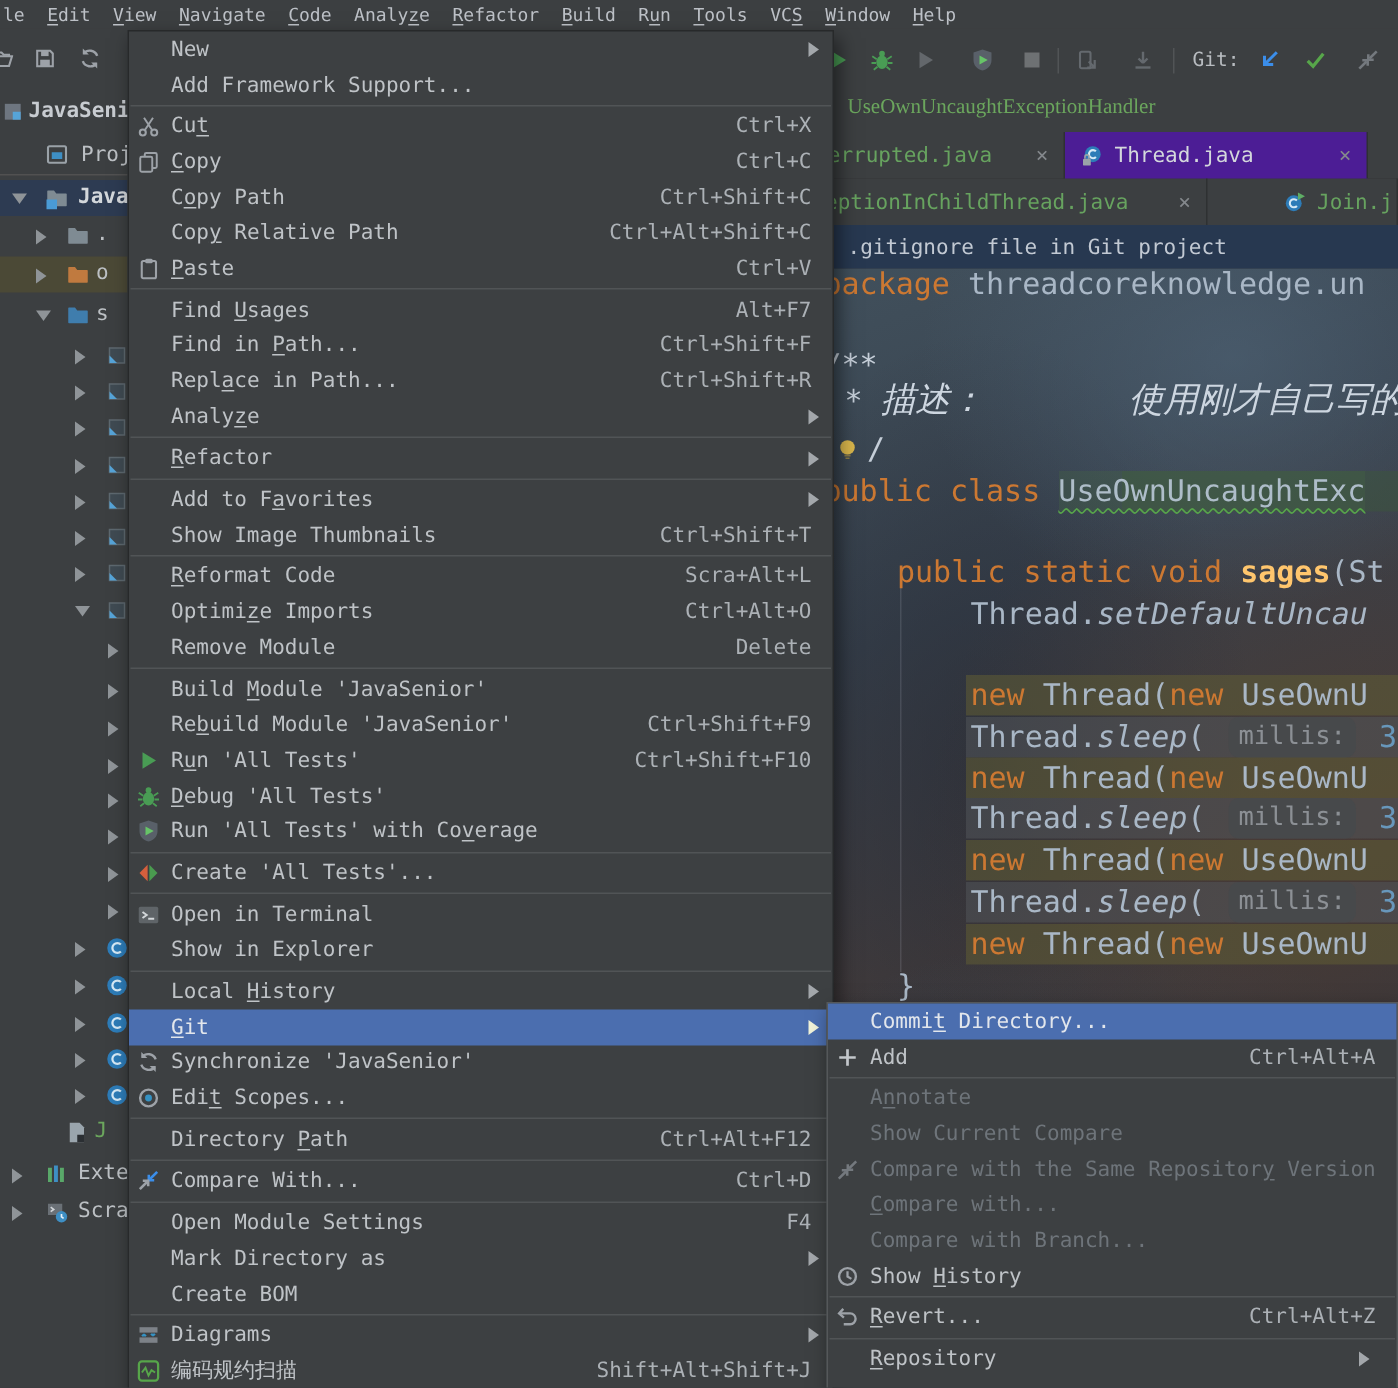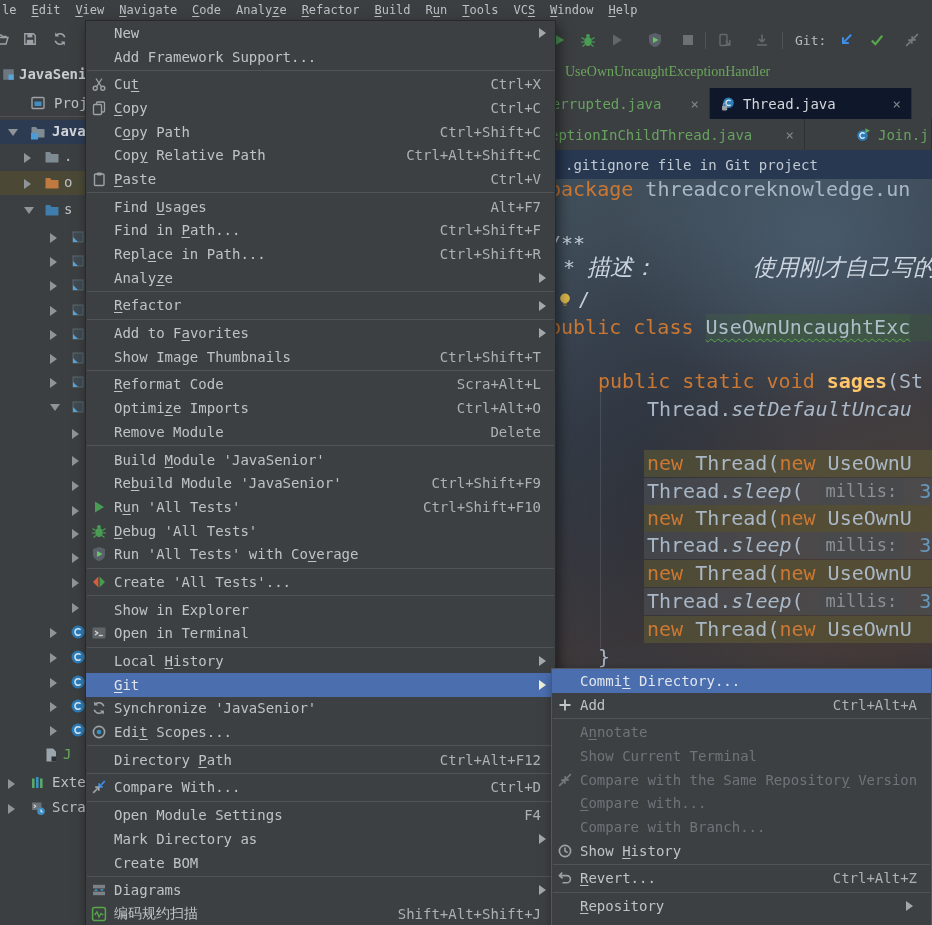--- a/index.html
+++ b/index.html
@@ -48,21 +48,21 @@
 
   
   .editor{position:absolute;inset:0;z-index:2;pointer-events:none;}
   .tabrow{position:absolute;left:538px;right:0;height:31px;background:#3c3f41;border-bottom:1px solid #2e3132;}
   .tabrow.r1{top:88px;} .tabrow.r2{top:119px;}
   .tab{position:absolute;height:31px;display:flex;align-items:center;padding:0 10px;
        font-size:14px;color:#9da2a8;box-sizing:border-box;border-right:1px solid #2e3132;}
   .tab .icon{margin-right:7px;}
   .tab-label{white-space:pre;}
   .tab.greenlbl .tab-label{color:#67a35f;}
-  .tab.active{background:#0f172a;}
+  .tab.active{background:#4c1d95;}
   .tab.active .tab-label{color:#d4d8dc;}
   .tab-close{margin-left:auto;padding-left:14px;color:#84888c;font-size:14px;}
   .banner{position:absolute;top:150px;left:538px;right:0;height:29px;background:#273850;
           display:flex;align-items:center;padding-left:27px;font-size:14px;color:#c2c9d3;}
   .code-bg{position:absolute;top:179px;left:538px;right:0;bottom:0;
     background:
       radial-gradient(ellipse 320px 260px at 72% 8%, rgba(82,104,124,0.55), transparent 65%),
       radial-gradient(ellipse 420px 520px at 88% 55%, rgba(74,56,48,0.6), transparent 65%),
       radial-gradient(ellipse 500px 380px at 50% 90%, rgba(96,116,128,0.35), transparent 60%),
       radial-gradient(ellipse 260px 420px at 30% 45%, rgba(40,44,54,0.7), transparent 70%),
@@ -726,34 +726,34 @@
             <svg viewBox="0 0 16 16" width="16" height="16">
               <path d="M7.4 2.5 L2 8 L7.4 13.5 Z" fill="#d55f3d"></path>
               <path d="M8.6 2.5 L14 8 L8.6 13.5 Z" fill="#4a9b4f"></path>
             </svg>
           </span>
         </span>
         <span class="mi-label">Create 'All Tests'...</span>
       </div>
       <div class="menu-sep"></div>
       <div class="menu-item">
-        <span class="mi-icon"></span>
-        <span class="mi-label">Show in Explorer</span>
-      </div>
-      <div class="menu-item">
         <span class="mi-icon">
           <span class="icon">
             <svg viewBox="0 0 16 16" width="16" height="16">
               <rect x="1.5" y="2.5" width="13" height="11" rx="1.2" fill="#5f6468"></rect>
               <path d="M4 6 L6.8 8 L4 10" stroke="#d3d7da" stroke-width="1.3" fill="none"></path>
               <path d="M7.8 10.5 H11.8" stroke="#d3d7da" stroke-width="1.3"></path>
             </svg>
           </span>
         </span>
         <span class="mi-label">Open in Terminal</span>
+      </div>
+      <div class="menu-item">
+        <span class="mi-icon"></span>
+        <span class="mi-label">Show in Explorer</span>
       </div>
       <div class="menu-sep"></div>
       <div class="menu-item">
         <span class="mi-icon"></span>
         <span class="mi-label">Local <u>H</u>istory</span>
         <span class="mi-arrow"></span>
       </div>
       <div class="menu-item sel">
         <span class="mi-icon"></span>
         <span class="mi-label"><u>G</u>it</span>
@@ -863,21 +863,21 @@
         <span class="mi-label">Add</span>
         <span class="mi-short">Ctrl+Alt+A</span>
       </div>
       <div class="menu-sep"></div>
       <div class="menu-item dis">
         <span class="mi-icon"></span>
         <span class="mi-label">A<u>n</u>notate</span>
       </div>
       <div class="menu-item dis">
         <span class="mi-icon"></span>
-        <span class="mi-label">Show Current Terminal</span>
+        <span class="mi-label">Show Current Compare</span>
       </div>
       <div class="menu-item dis">
         <span class="mi-icon">
           <span class="icon">
             <svg viewBox="0 0 16 16" width="16" height="16">
               <path d="M13.8 2.2 L9 7" stroke="#74797e" stroke-width="1.7"></path>
               <path d="M8.2 4.2 V7.8 H11.8" fill="none" stroke="#74797e" stroke-width="1.7"></path>
               <path d="M2.2 13.8 L7 9" stroke="#74797e" stroke-width="1.7"></path>
               <path d="M7.8 11.8 V8.2 H4.2" fill="none" stroke="#74797e" stroke-width="1.7"></path>
             </svg>

